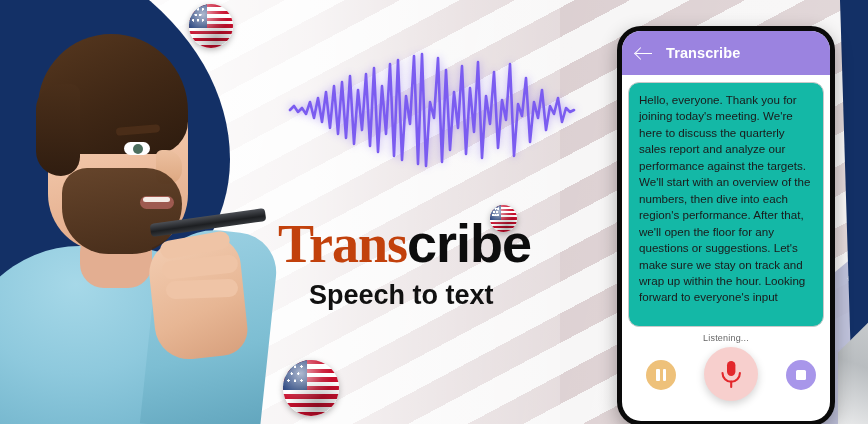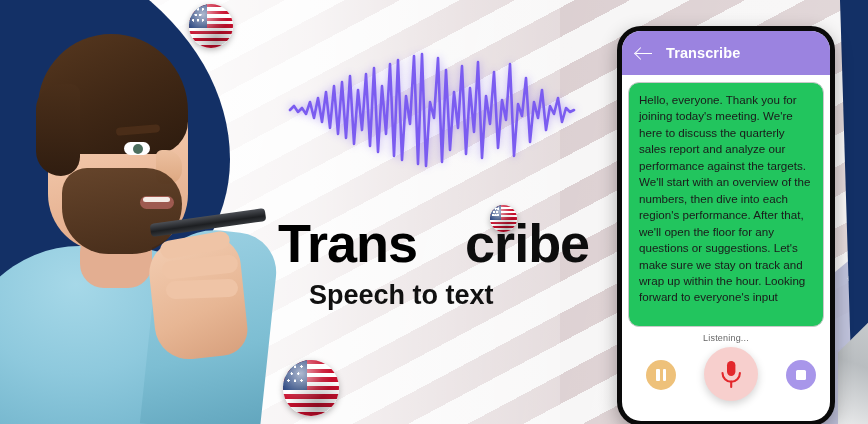--- a/index.html
+++ b/index.html
@@ -199,22 +199,22 @@
   .wave .glow{
     filter:blur(4px);opacity:.55;
   }
 
   
   .headline{
     position:absolute;left:278px;top:216px;
     font-size:54px;font-weight:bold;letter-spacing:-1px;
     line-height:1;white-space:nowrap;
   }
-  .headline .red{color:#000000;}
-  .headline .blk{color:#0d0d0d;margin-left:48px;}
+  .headline .red{color:#c2410c;font-family:Liberation Serif, serif;}
+  .headline .blk{color:#0d0d0d;}
   .subline{
     position:absolute;left:309px;top:282px;
     font-size:27px;font-weight:bold;color:#111;
     white-space:nowrap;line-height:1;
   }
 
   
   .phone{
     position:absolute;left:617px;top:26px;width:218px;height:400px;
     background:#0a0a0a;
@@ -252,21 +252,21 @@
   .app-title{
     color:#fff;font-size:14.5px;font-weight:bold;letter-spacing:.1px;
   }
   .transcript-wrap{
     flex:1 1 auto;padding:7px 6px 0 6px;display:flex;min-height:0;
   }
   .transcript-card{
     flex:1 1 auto;
     border:1px solid #c9c9c9;
     border-radius:11px;
-    background:#22c55e;
+    background:#14b8a6;
     padding:9px 10px;
     font-size:11.6px;
     line-height:1.42;
     color:#1a1a1a;
     overflow:hidden;
   }
   .controls{
     flex:0 0 86px;
     position:relative;
     display:flex;align-items:center;justify-content:space-between;

